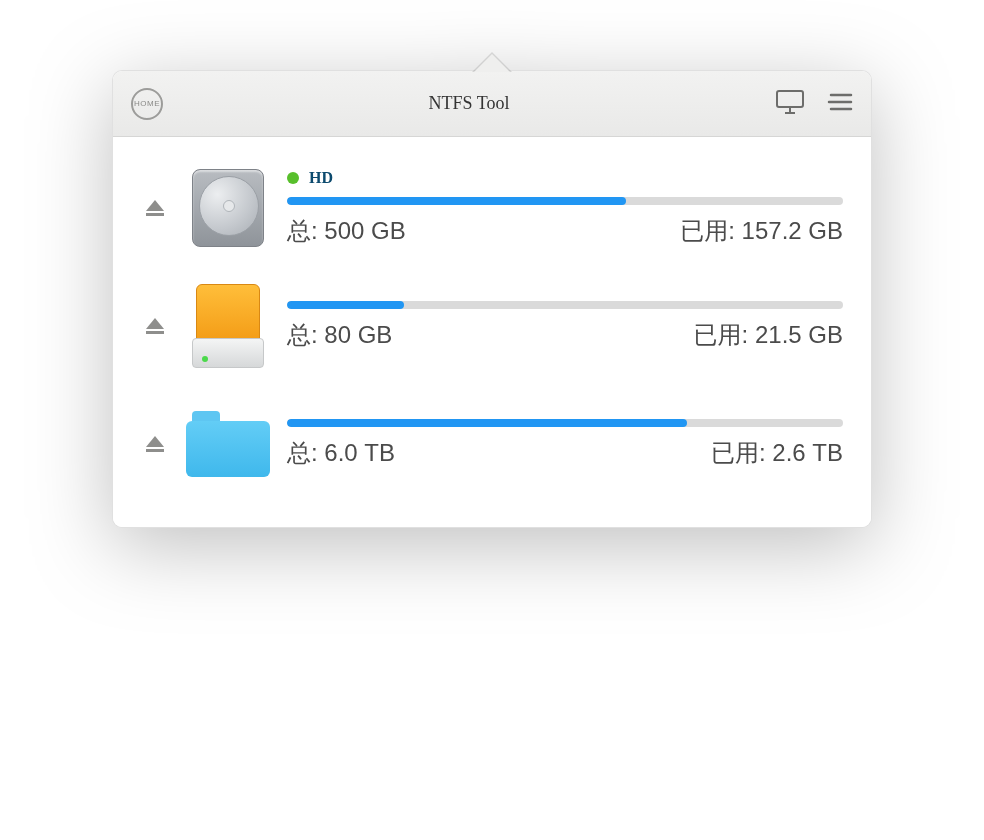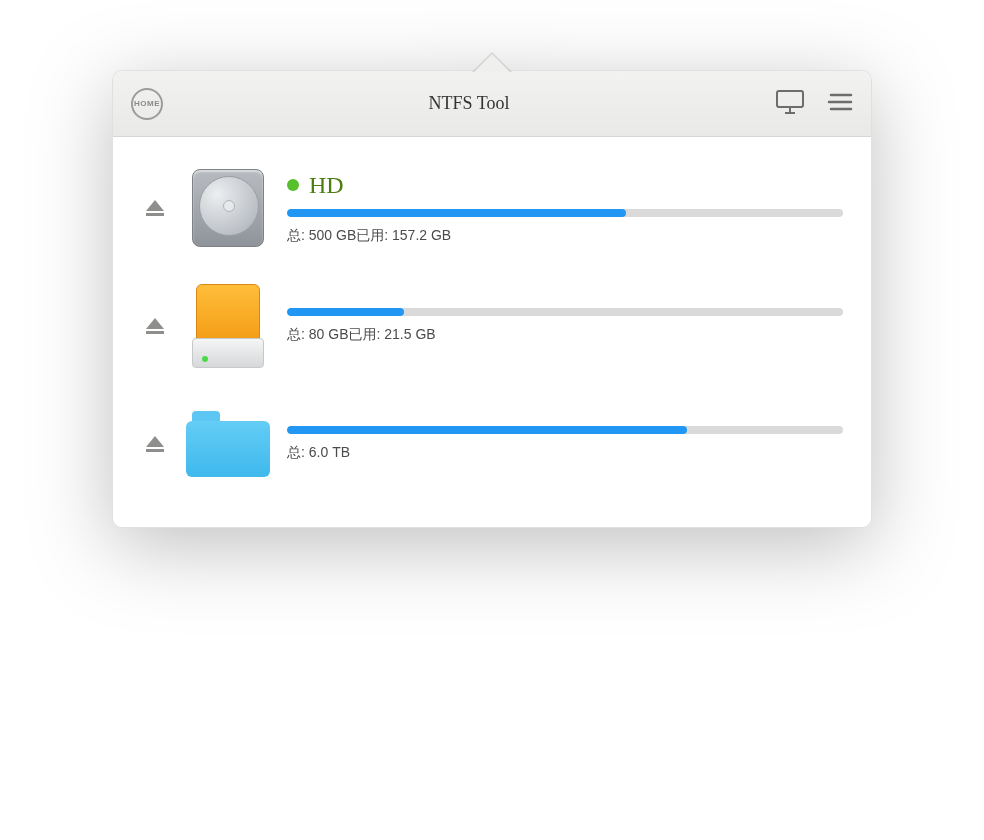--- a/index.html
+++ b/index.html
@@ -53,21 +53,21 @@
     justify-content: space-between;
     padding: 0 18px;
   }
   .home-btn {
     width: 32px; height: 32px;
     border: 2px solid #9c9c9a;
     border-radius: 50%;
     display: flex; align-items: center; justify-content: center;
     color: #8a8a88;
     font-size: 8px;
-    font-weight: 700;
+    font-weight: 400;
     letter-spacing: 0.5px;
     cursor: pointer;
   }
   .title {
     font-size: 18px;
     font-weight: 500;
     color: #333333;
     font-family: Georgia, "Times New Roman", serif;
   }
   .right-icons { display: flex; gap: 22px; align-items: center; }
@@ -94,41 +94,41 @@
     display: flex; align-items: center; justify-content: center;
   }
   .info { flex: 1; min-width: 0; }
   .name-row { display: flex; align-items: center; gap: 10px; margin-bottom: 10px; }
   .status-dot {
     width: 12px; height: 12px; border-radius: 50%;
     background: #58bf2c;
     flex-shrink: 0;
   }
   .drive-name {
-    font-size: 24px;
-    font-weight: 400;
-    color: #4d7c0f;
+    font-size: 16px;
+    font-weight: 700;
+    color: #0c4a6e;
     font-family: Georgia, "Times New Roman", serif;
   }
   .bar {
     height: 8px;
     background: #dadada;
     border-radius: 4px;
     overflow: hidden;
     margin-bottom: 10px;
   }
   .bar-fill {
     height: 100%;
     background: #2196f3;
     border-radius: 4px;
   }
   .stats {
     display: flex;
-    justify-content: flex-start;
-    font-size: 14px;
+    justify-content: space-between;
+    font-size: 24px;
     color: #4b4b4b;
   }
   .stats span { white-space: nowrap; }
 
   
   .hdd-shell {
     width: 72px; height: 78px;
     background: linear-gradient(#b8bcc1,#8f949a);
     border-radius: 8px;
     border: 1px solid #7e8288;
@@ -277,19 +277,20 @@
               <div class="folder-tab"></div>
               <div class="folder-body"></div>
             </div>
           </div>
     <div class="info">
       <div class="bar">
         <div class="bar-fill" style="width:72%"></div>
       </div>
       <div class="stats">
         <span>总: 6.0 TB</span>
+        <span>已用: 2.6 TB</span>
       </div>
     </div>
   </div>
       </div>
 
   </div>
 </div>
 
 </body></html>

